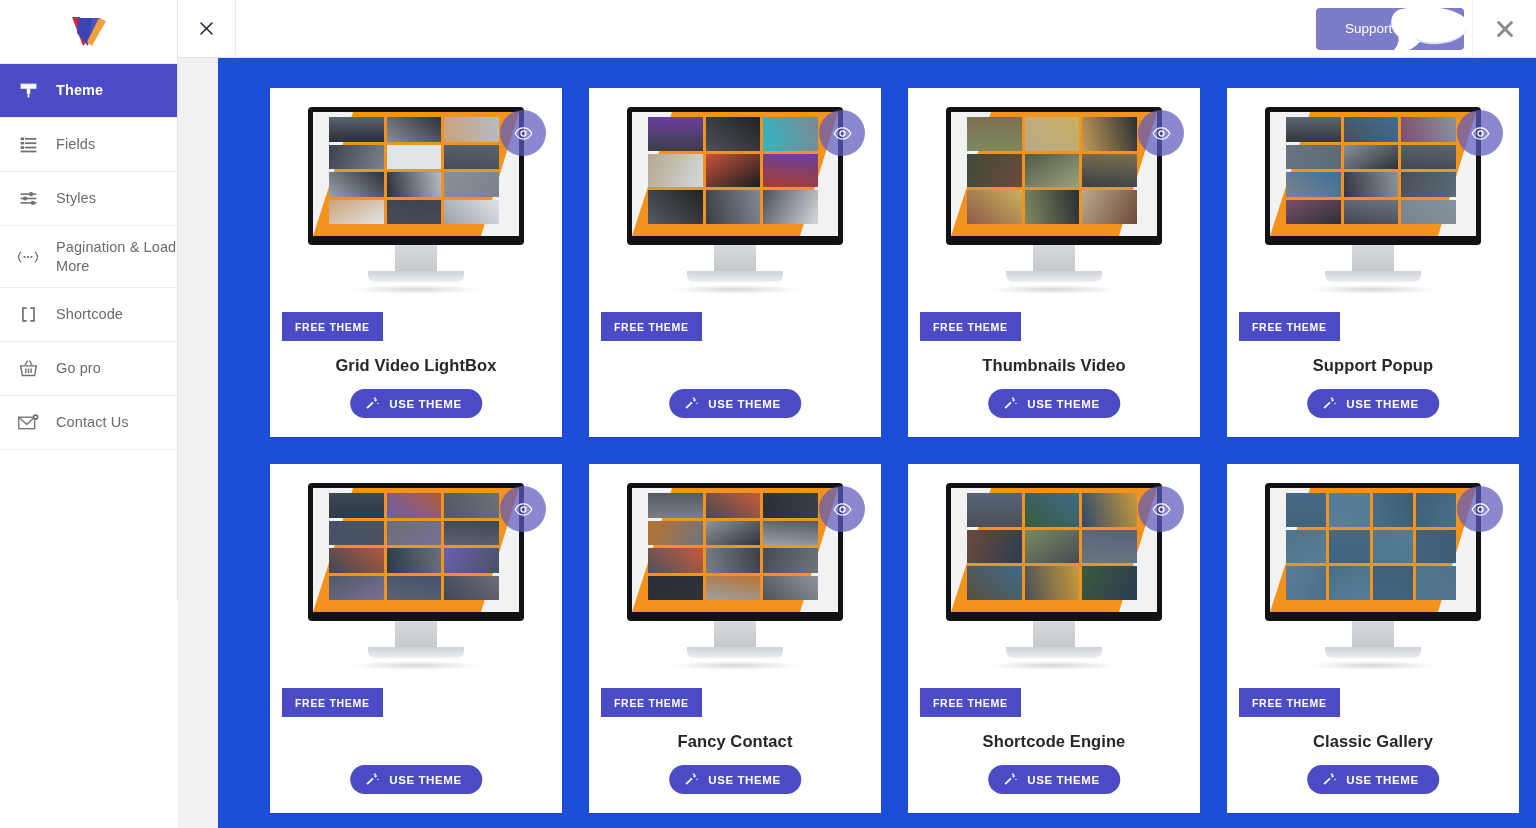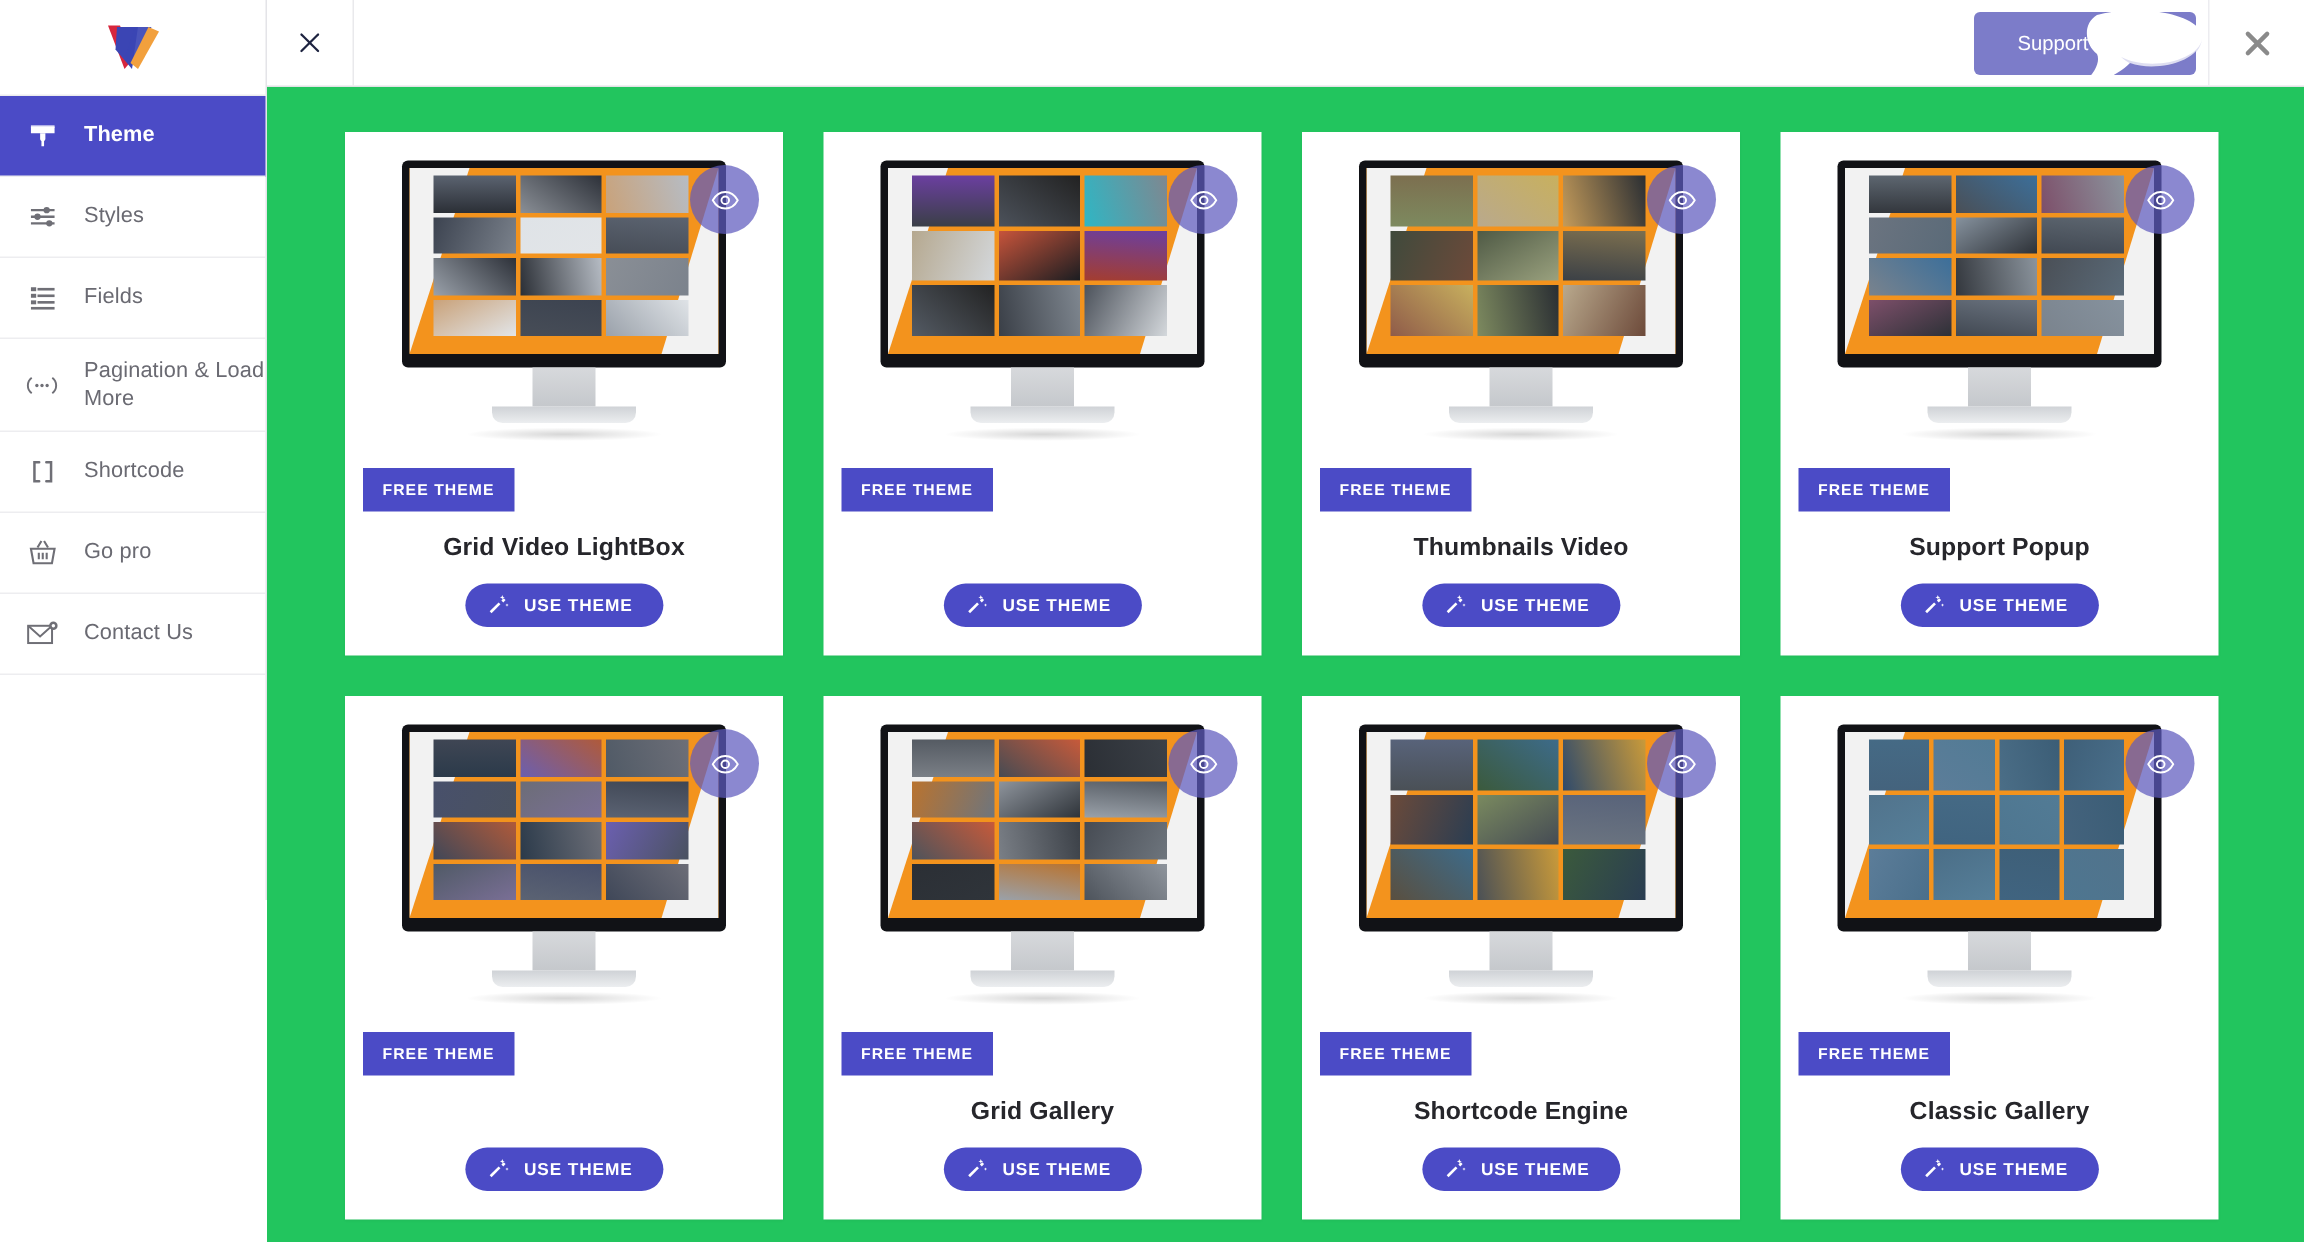--- a/index.html
+++ b/index.html
@@ -67,21 +67,21 @@
     position: absolute; right: -6px; top: 0px; width: 86px; height: 50px;
     pointer-events: none;
   }
   .topbar-close {
     width: 64px; flex: 0 0 64px; display: flex; align-items: center;
     justify-content: center; cursor: pointer; border-left: 1px solid #ececf0;
   }
 
   
   .content {
-    flex: 1; overflow: hidden; padding: 16px 0 0 0; background: #22c55e;
+    flex: 1; overflow: hidden; padding: 16px 0 0 0; background: #1d4ed8; margin-left: 40px;
   }
   .grid {
     display: grid; grid-template-columns: repeat(4, 292px);
     column-gap: 27px; row-gap: 27px;
     padding: 14px 0 0 52px;
   }
   .card {
     background: #ffffff; width: 292px; height: 349px;
     position: relative; box-shadow: 0 1px 2px rgba(0,0,0,.06);
   }
@@ -170,49 +170,49 @@
     <div class="nav-item active">
       <span class="ico">
         <svg width="21" height="21" viewBox="0 0 24 24" fill="currentColor">
           <path d="M3 5h18v5H3z"></path>
             <path d="M3 4h18v2H3z" opacity=".75"></path>
           <path d="M10 10h4v4a2 2 0 0 1-4 0z"></path>
             <path d="M11 14h2v6h-2z"></path>
         </svg>
       </span>
       <span class="lbl">Theme</span>
-    </div>
-
-    <div class="nav-item">
-      <span class="ico">
-        <svg width="21" height="21" viewBox="0 0 24 24" fill="none" stroke="currentColor" stroke-width="1.8">
-          <line x1="3" y1="7" x2="21" y2="7"></line>
-            <circle cx="15" cy="7" r="2.4" fill="currentColor" stroke="none"></circle>
-          <line x1="3" y1="12" x2="21" y2="12"></line>
-            <circle cx="8" cy="12" r="2.4" fill="currentColor" stroke="none"></circle>
-          <line x1="3" y1="17" x2="21" y2="17"></line>
-            <circle cx="17" cy="17" r="2.4" fill="currentColor" stroke="none"></circle>
-        </svg>
-      </span>
-      <span class="lbl">Styles</span>
     </div>
 
     <div class="nav-item">
       <span class="ico">
         <svg width="21" height="21" viewBox="0 0 24 24" fill="currentColor">
           <rect x="3" y="4" width="4" height="3"></rect>
             <rect x="8" y="4.5" width="13" height="2"></rect>
           <rect x="3" y="9" width="4" height="3"></rect>
             <rect x="8" y="9.5" width="13" height="2"></rect>
           <rect x="3" y="14" width="4" height="3"></rect>
             <rect x="8" y="14.5" width="13" height="2"></rect>
           <rect x="3" y="19" width="18" height="2"></rect>
         </svg>
       </span>
       <span class="lbl">Fields</span>
+    </div>
+
+    <div class="nav-item">
+      <span class="ico">
+        <svg width="21" height="21" viewBox="0 0 24 24" fill="none" stroke="currentColor" stroke-width="1.8">
+          <line x1="3" y1="7" x2="21" y2="7"></line>
+            <circle cx="15" cy="7" r="2.4" fill="currentColor" stroke="none"></circle>
+          <line x1="3" y1="12" x2="21" y2="12"></line>
+            <circle cx="8" cy="12" r="2.4" fill="currentColor" stroke="none"></circle>
+          <line x1="3" y1="17" x2="21" y2="17"></line>
+            <circle cx="17" cy="17" r="2.4" fill="currentColor" stroke="none"></circle>
+        </svg>
+      </span>
+      <span class="lbl">Styles</span>
     </div>
 
     <div class="nav-item tall">
       <span class="ico">
         <svg width="24" height="18" viewBox="0 0 28 18" fill="none" stroke="currentColor" stroke-width="1.5">
           <path d="M6 3 C2 6 2 12 6 15"></path>
             <path d="M22 3 C26 6 26 12 22 15"></path>
           <circle cx="10" cy="9" r="1.3" fill="currentColor" stroke="none"></circle>
           <circle cx="14" cy="9" r="1.3" fill="currentColor" stroke="none"></circle>
           <circle cx="18" cy="9" r="1.3" fill="currentColor" stroke="none"></circle>
@@ -535,21 +535,21 @@
         <div class="stand-shadow"></div>
       </div>
       <div class="eye-badge">
                 <svg width="19" height="19" viewBox="0 0 24 24" fill="none" stroke="#ffffff" stroke-width="1.6">
   <path d="M1.5 12 C4.5 6.5 8 5 12 5 C16 5 19.5 6.5 22.5 12 C19.5 17.5 16 19 12 19 C8 19 4.5 17.5 1.5 12 Z"></path>
   <circle cx="12" cy="12" r="3.2"></circle>
 </svg>
               </div>
     </div>
     <div class="free-badge">FREE THEME</div>
-    <div class="card-title">Grid Gallery</div>
+    <div class="card-title">Fancy Contact</div>
     <button class="use-theme">
       <svg class="wand" viewBox="0 0 24 24" fill="#ffffff">
   <path d="M5.5 20.5 L15 11 L13 9 L3.5 18.5 Z"></path>
   <path d="M16 7 L18 9 L20.5 6.5 L18.5 4.5 Z"></path>
   <path d="M17 1 l.7 1.9 1.9.7 -1.9.7 -.7 1.9 -.7-1.9 -1.9-.7 1.9-.7z"></path>
   <path d="M22 10 l.5 1.3 1.3.5 -1.3.5 -.5 1.3 -.5-1.3 -1.3-.5 1.3-.5z"></path>
 </svg>
               <span>USE THEME</span>
     </button>
           </div>

